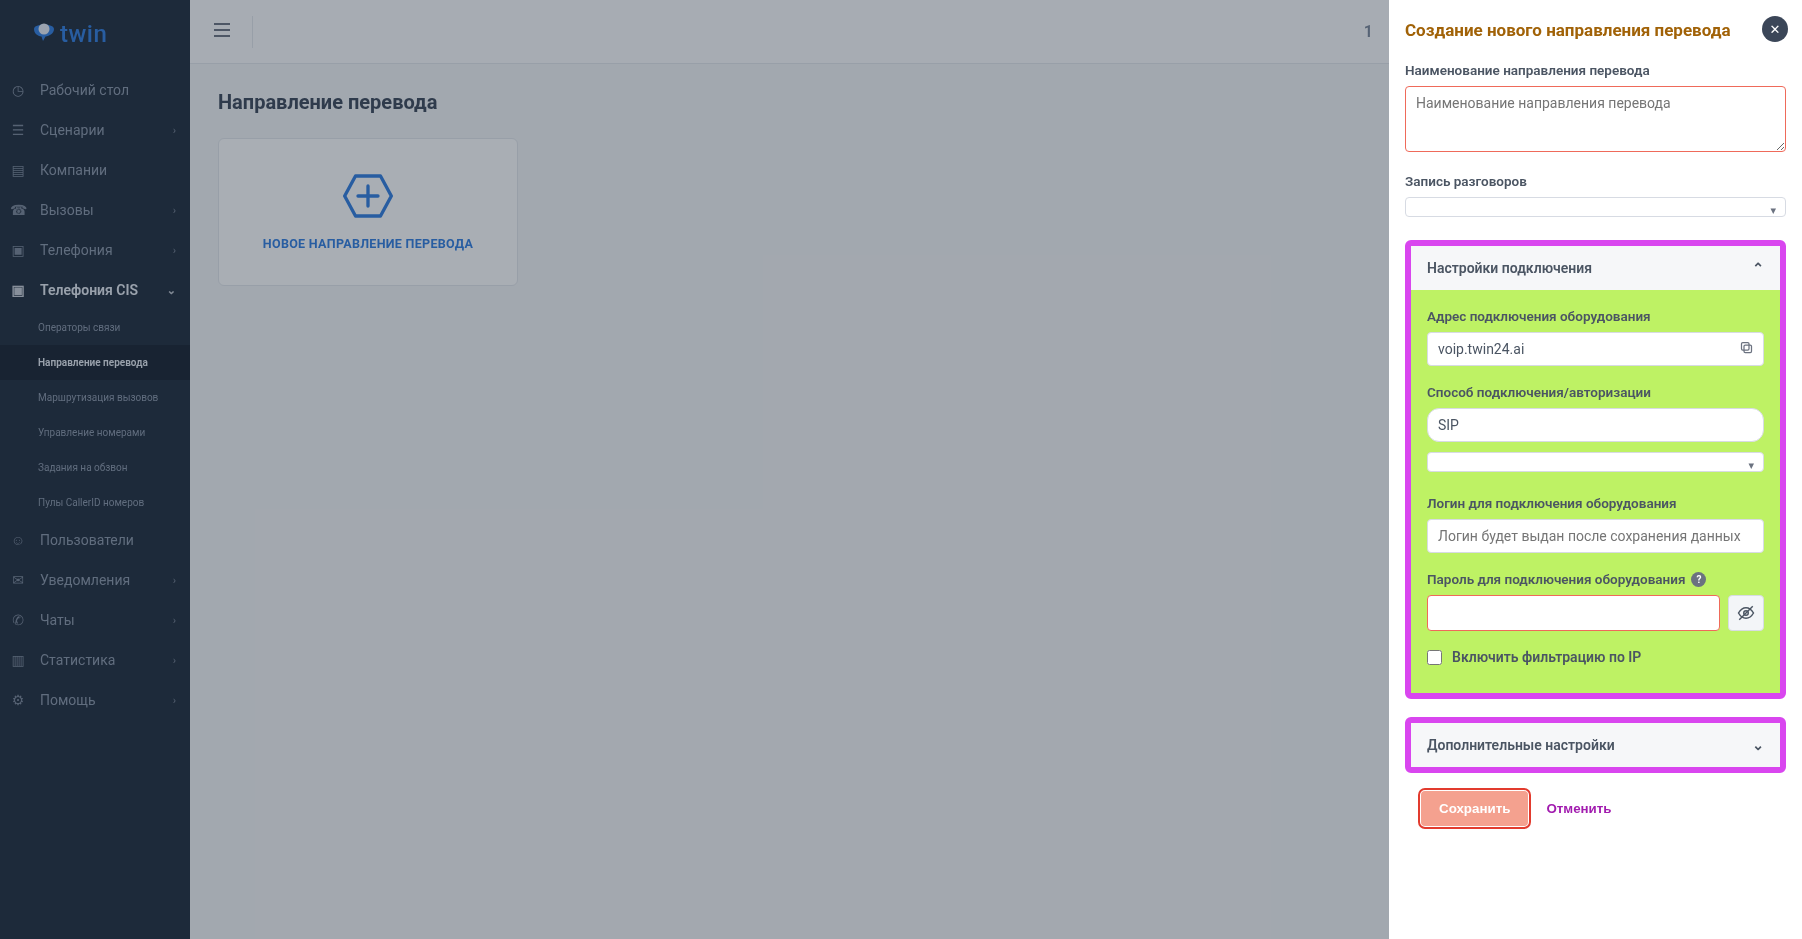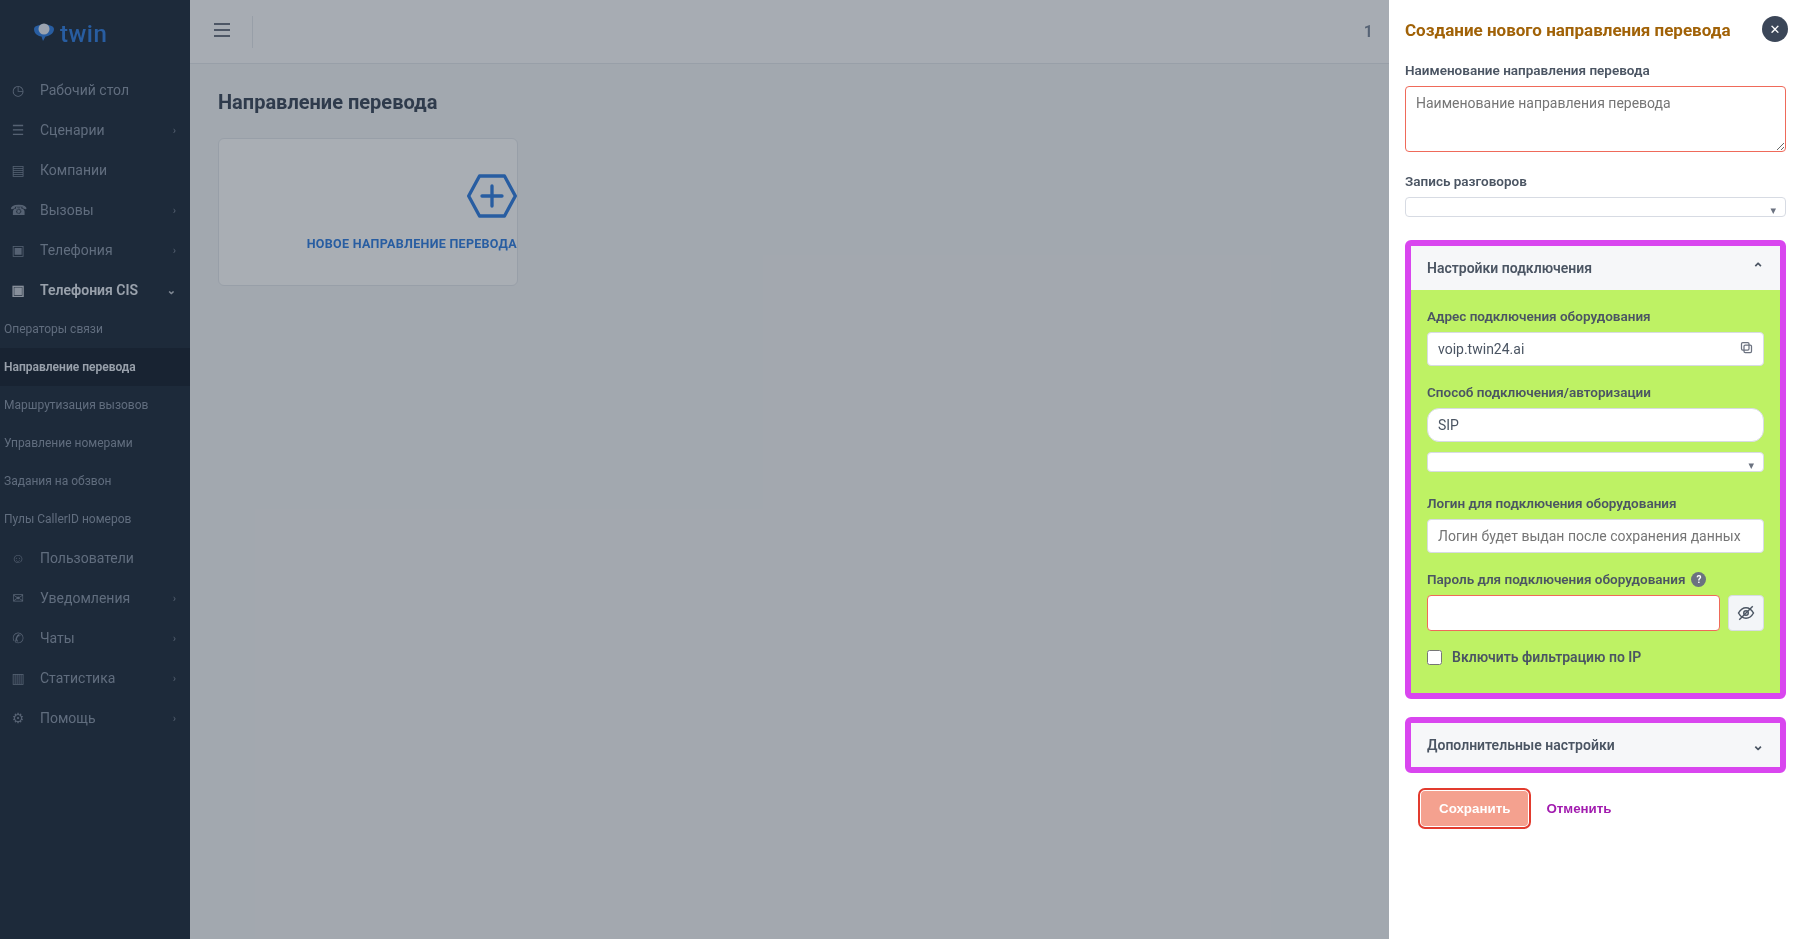--- a/index.html
+++ b/index.html
@@ -10,32 +10,32 @@
   .sidebar { width: 190px; background: #1e2a3a; color: #9aa5b5; display: flex; flex-direction: column; flex-shrink: 0; height: 100vh; overflow-y: auto; }
   .logo { display: flex; align-items: center; gap: 0; padding: 18px 20px 20px 28px; }
   .logo-icon { width: 32px; height: 32px; }
   .logo-text { color: #2f7de1; font-size: 24px; font-weight: 500; letter-spacing: .5px; }
   .nav { list-style: none; }
   .nav-item { display: flex; align-items: center; padding: 12px 14px 12px 10px; color: #8a96a8; cursor: pointer; font-size: 14px; position: relative; }
   .nav-item .mi { width: 16px; text-align: center; margin-right: 14px; font-size: 14px; opacity: .85; }
   .nav-item .chev { margin-left: auto; font-size: 11px; opacity: .8; }
   .nav-item.active { color: #e6ebf2; font-weight: 600; }
   .nav-sub { list-style: none; }
-  .nav-sub .nav-item { padding-left: 4px; font-size: 12px; }
+  .nav-sub .nav-item { padding-left: 38px; font-size: 10px; }
   .nav-sub .nav-item.selected { background: #16202e; color: #e6ebf2; font-weight: 600; }
 
   
   .main { flex: 1; display: flex; flex-direction: column; min-width: 0; }
   .topbar { height: 64px; background: #fcfcfd; border-bottom: 1px solid #e4e7ec; display: flex; align-items: center; padding: 0 16px; }
   .hamburger { color: #6b7280; cursor: pointer; padding: 4px 8px; }
   .divider-v { width: 1px; height: 32px; background: #e4e7ec; margin: 0 14px; }
   .page-num { margin-left: auto; color: #7a8699; font-size: 16px; font-weight: 600; }
   .content { padding: 26px 28px; }
   .page-title { font-size: 20px; font-weight: 700; color: #3b4658; margin-bottom: 24px; }
-  .card { width: 300px; height: 148px; background: #fff; border: 1px solid #e4e7ec; border-radius: 6px; display: flex; flex-direction: column; align-items: flex-end; justify-content: center; gap: 18px; cursor: pointer; }
+  .card { width: 300px; height: 148px; background: #fff; border: 1px solid #e4e7ec; border-radius: 6px; display: flex; flex-direction: column; align-items: center; justify-content: center; gap: 18px; cursor: pointer; }
   .card-label { color: #2f7de1; font-size: 12.5px; font-weight: 700; letter-spacing: .3px; }
   .hex { width: 50px; height: 44px; }
 
   
   .scrim { position: absolute; inset: 0; background: rgba(30,42,58,.38); pointer-events: none; }
   .shell { position: relative; flex: 1; display: flex; min-width: 0; }
 
   
   .drawer { width: 413px; background: #fff; height: 100vh; flex-shrink: 0; position: relative; overflow-y: auto; padding: 20px 16px 24px 16px; }
   .drawer h2 { font-size: 17px; font-weight: 700; color: #a16207; margin-bottom: 22px; padding-right: 32px; }

